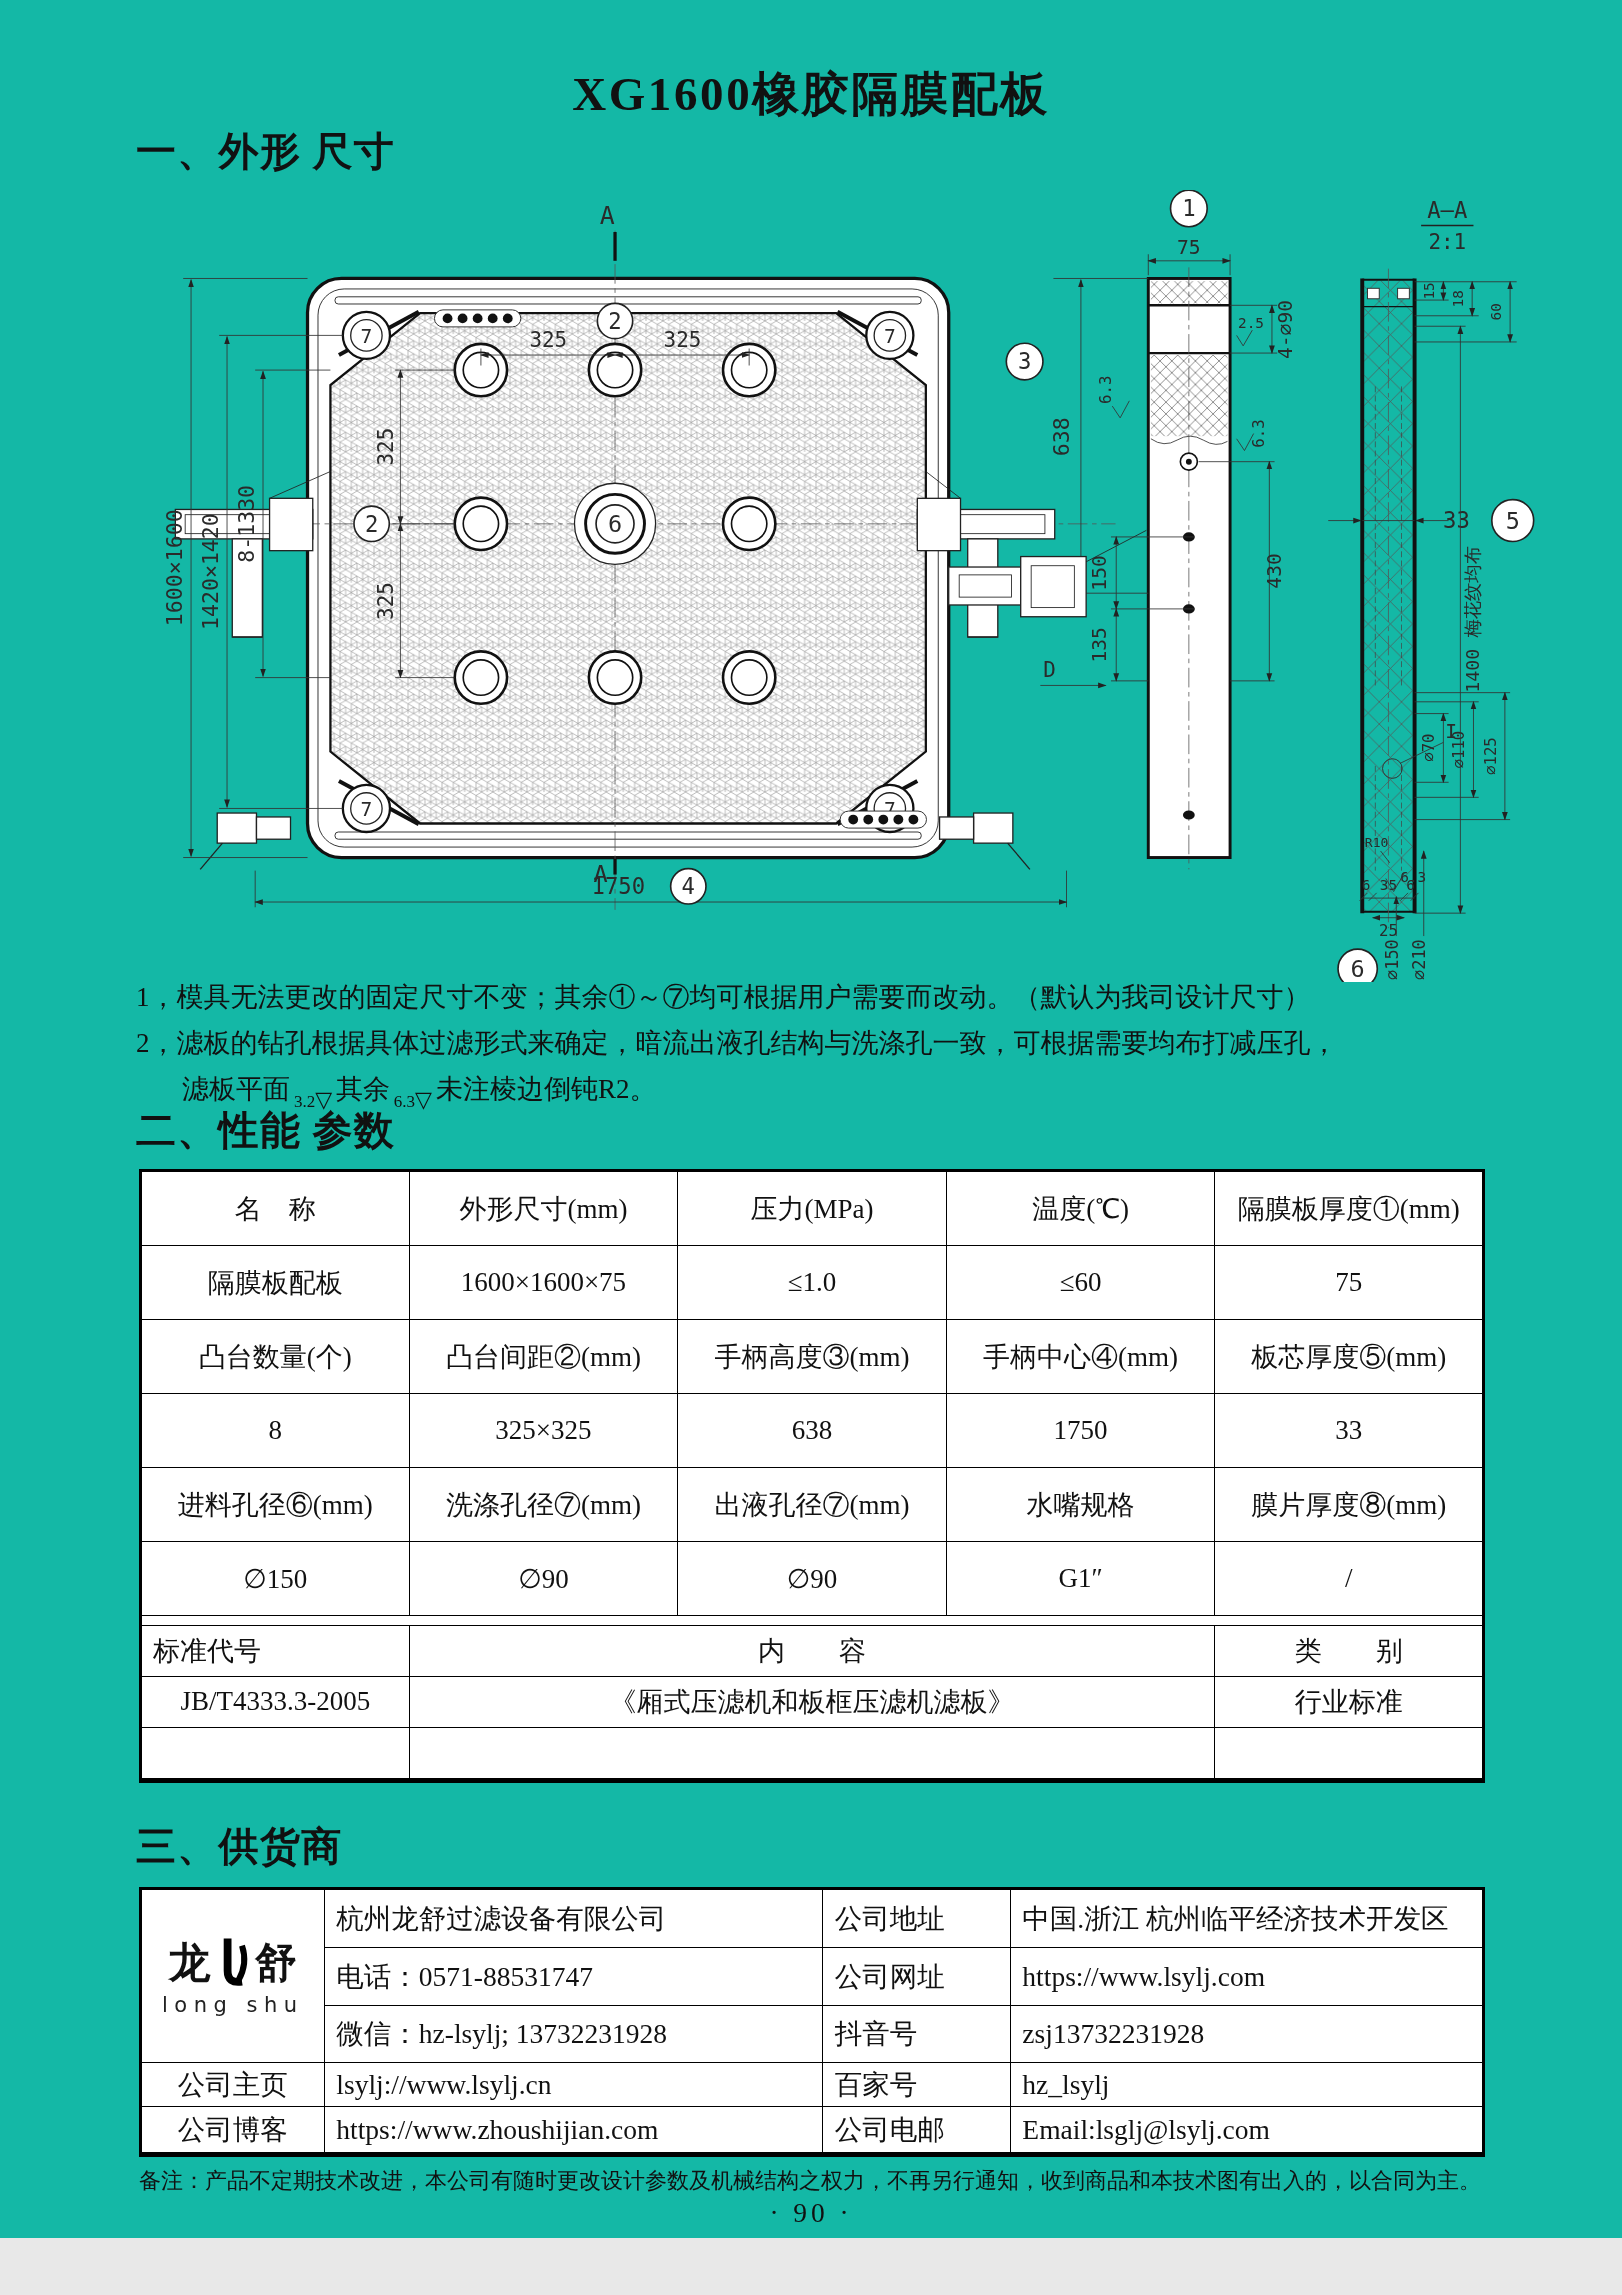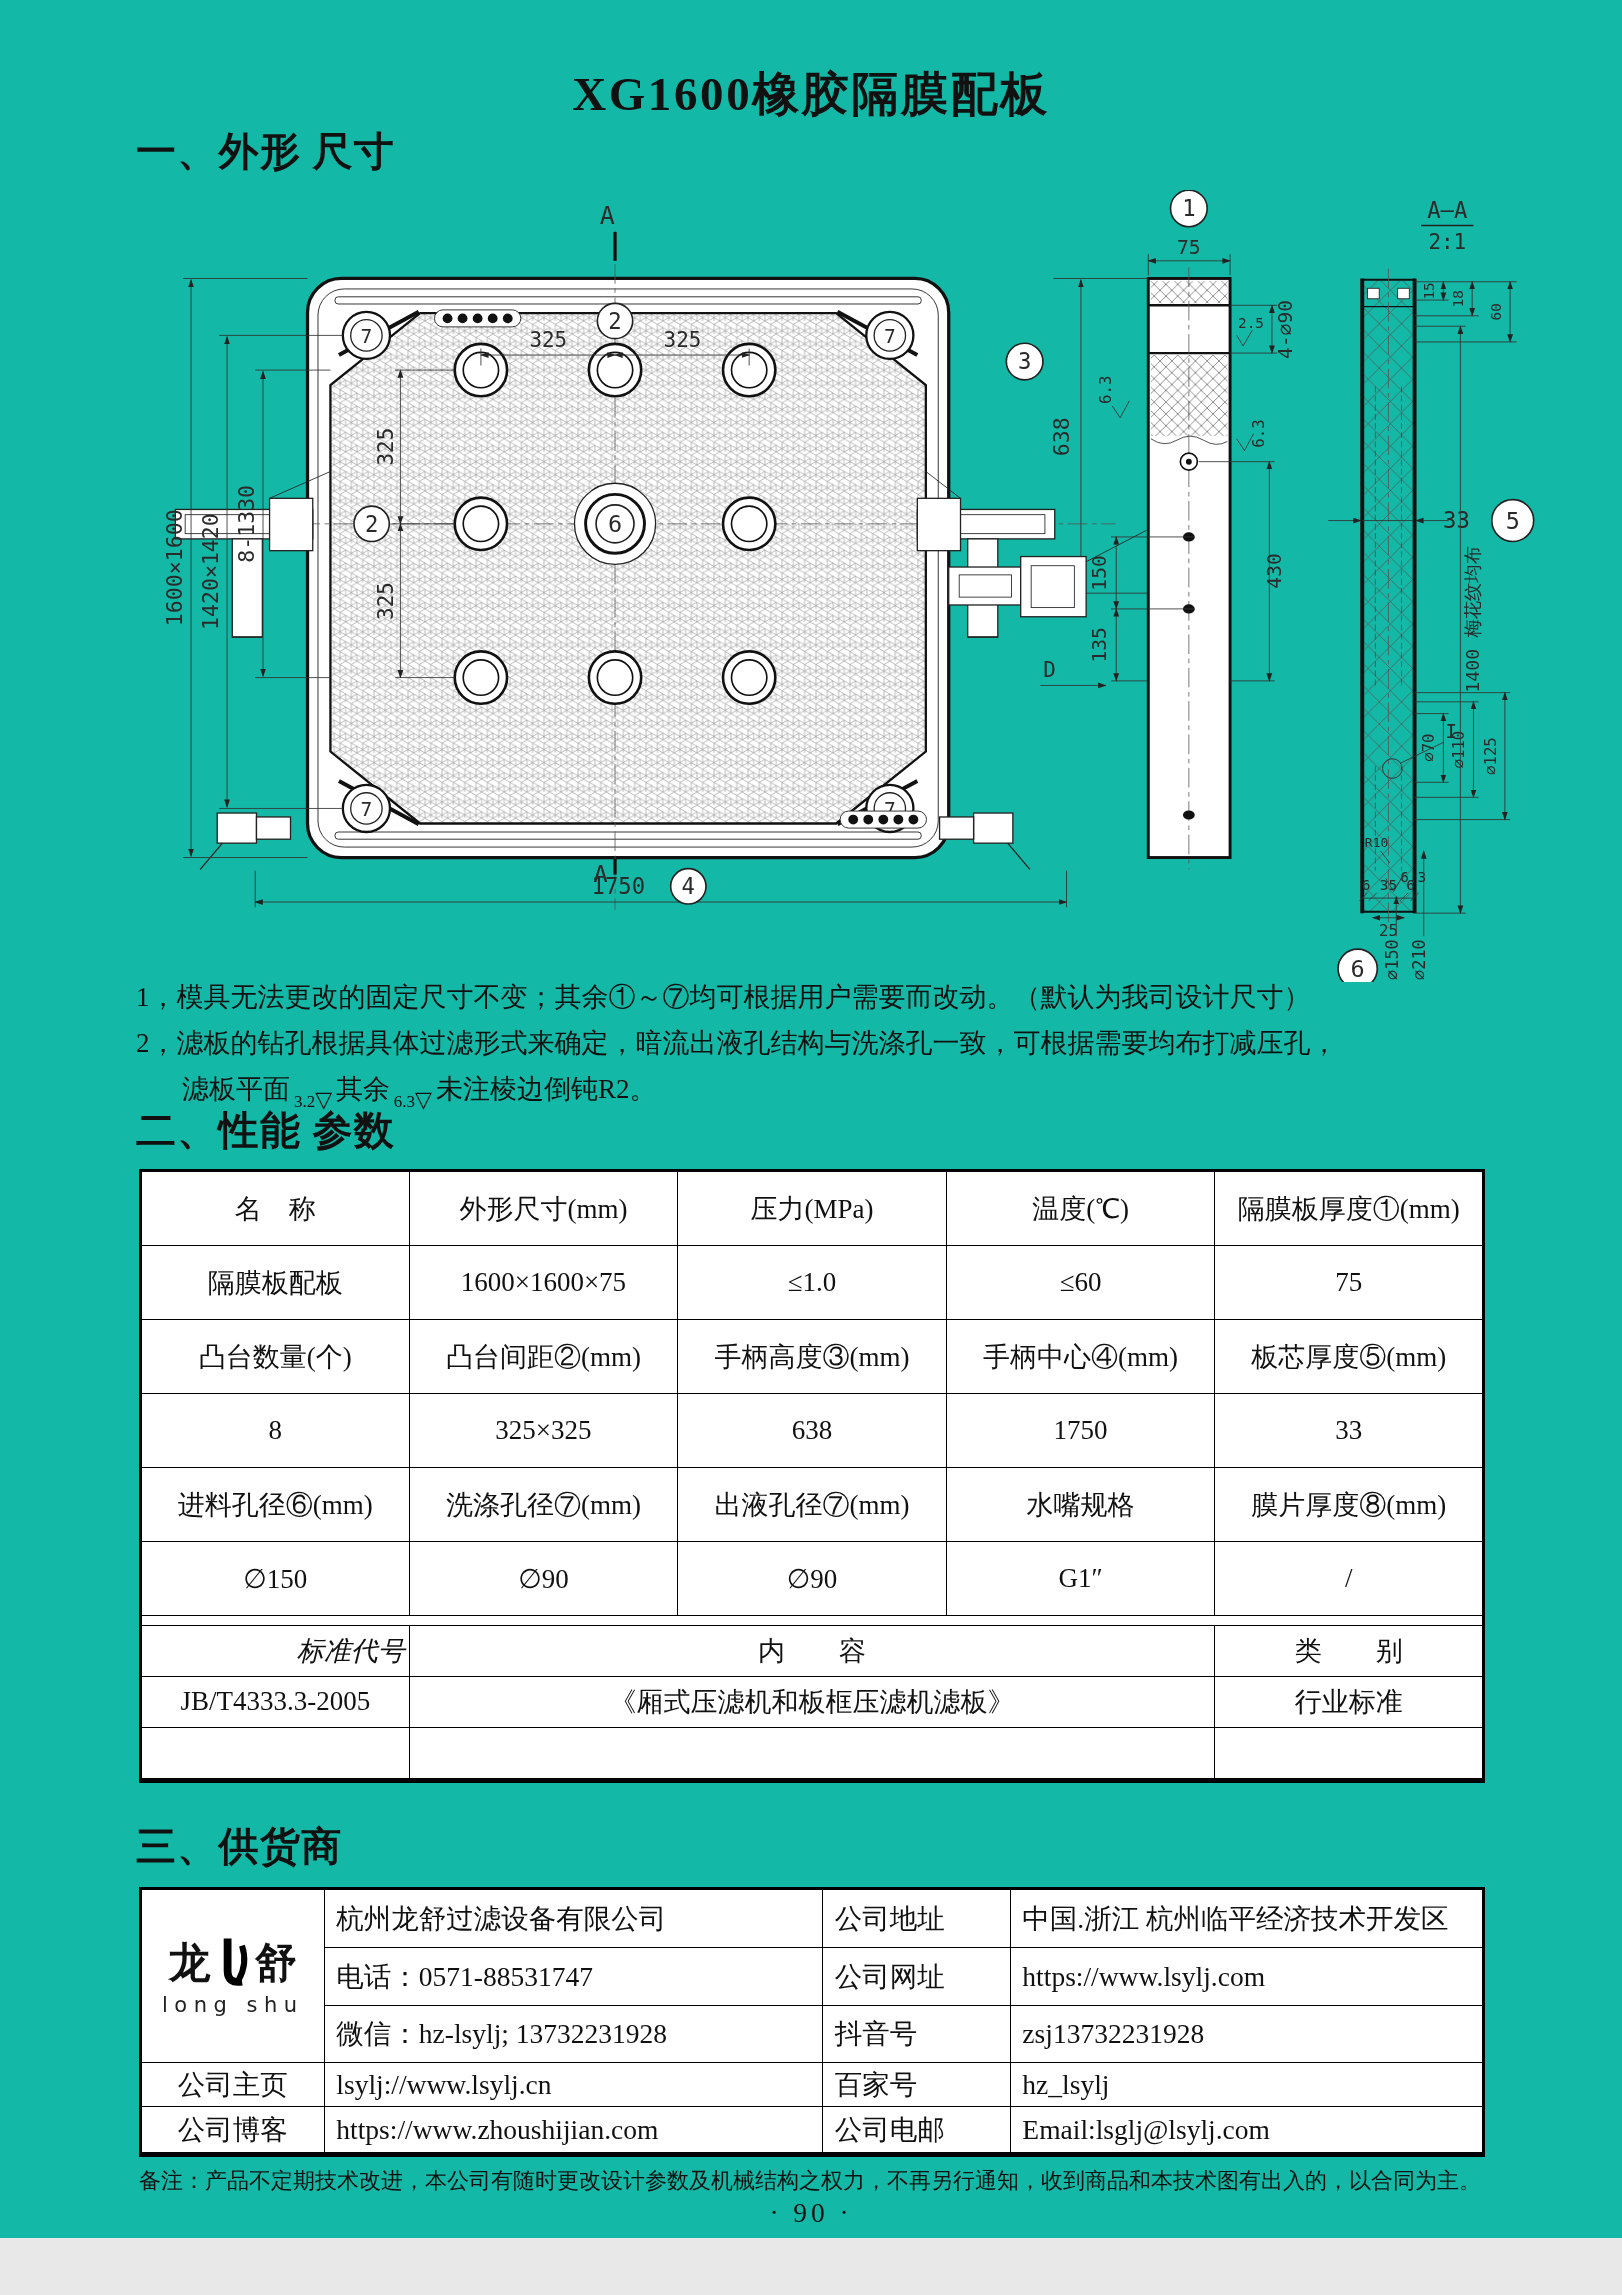--- a/index.html
+++ b/index.html
@@ -15,21 +15,21 @@
   .ra{display:inline-flex;align-items:center;vertical-align:-9.2px;margin:0 3.9px;line-height:1;}
   .ra .v{font-size:17px;}
   .ra .s{font-size:22px;margin-top:-3.9px;}
   
   table{border-collapse:collapse;table-layout:fixed;background:#fff;}
   #perf-table{width:1346px;border:3.3px solid #000;border-bottom:5.9px solid #000;}
   #perf-table td{border:1.3px solid #000;text-align:center;vertical-align:middle;font-size:27px;padding:0 3.9px;overflow:hidden;}
   #perf-table tr.r td{height:73px;}
   #perf-table tr.sep td{height:8.5px;padding:0;}
   #perf-table tr.std td{height:50px;}
-  #perf-table td.left{text-align:right;padding-left:11px;font-style:italic;}
+  #perf-table td.left{text-align:left;padding-left:11px;}
   #supplier-table{width:1346px;border:3.3px solid #000;border-bottom:5.9px solid #000;}
   #supplier-table td{border:1.3px solid #000;vertical-align:middle;font-size:27.5px;padding:0 11.8px;overflow:hidden;}
   #supplier-table td.lab{text-align:left;}
   #supplier-table td.ctr{text-align:center;padding:0 2.6px;}
   .logo-box{display:flex;flex-direction:column;align-items:center;justify-content:center;}
   .logo-line{display:flex;align-items:center;gap:1.3px;}
   .logo-cn{font-size:42px;font-weight:bold;}
   .logo-en{font-size:21px;letter-spacing:6.5px;margin-top:1.3px;color:#222;font-family:"DejaVu Sans",sans-serif;}
   #footer-note{left:139px;top:2166px;width:1427px;font-size:22px;color:#111;}
   #page-num{left:0;top:2197px;width:1622px;text-align:center;font-size:27.5px;letter-spacing:3.9px;}

